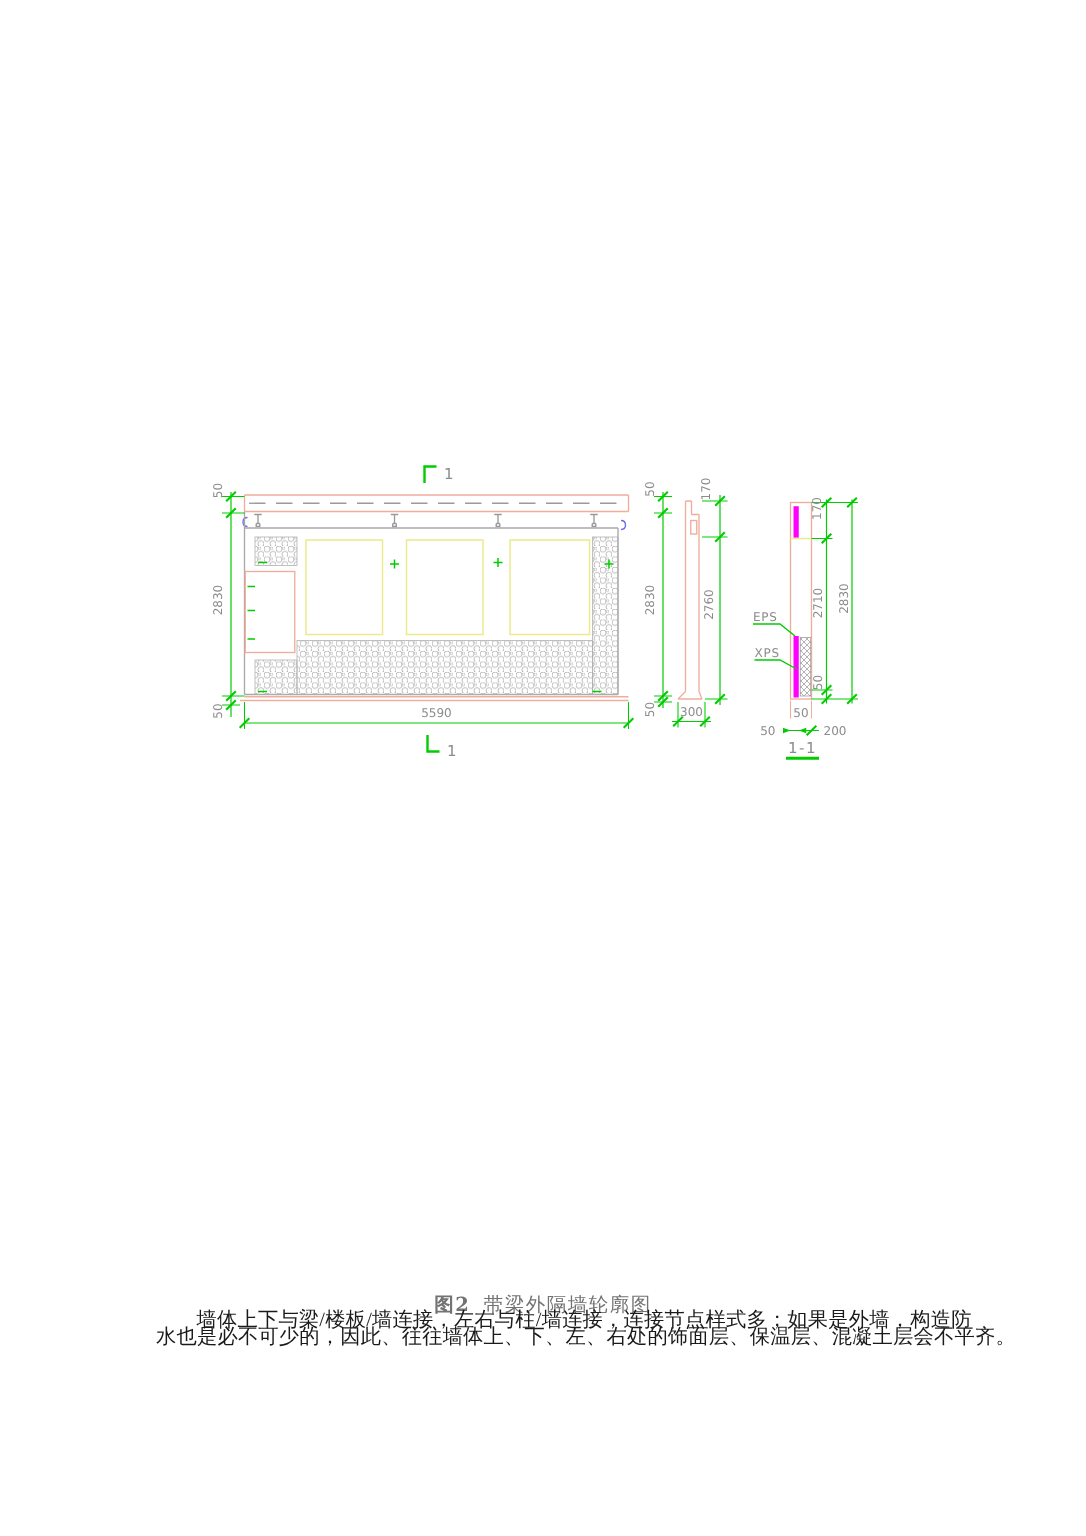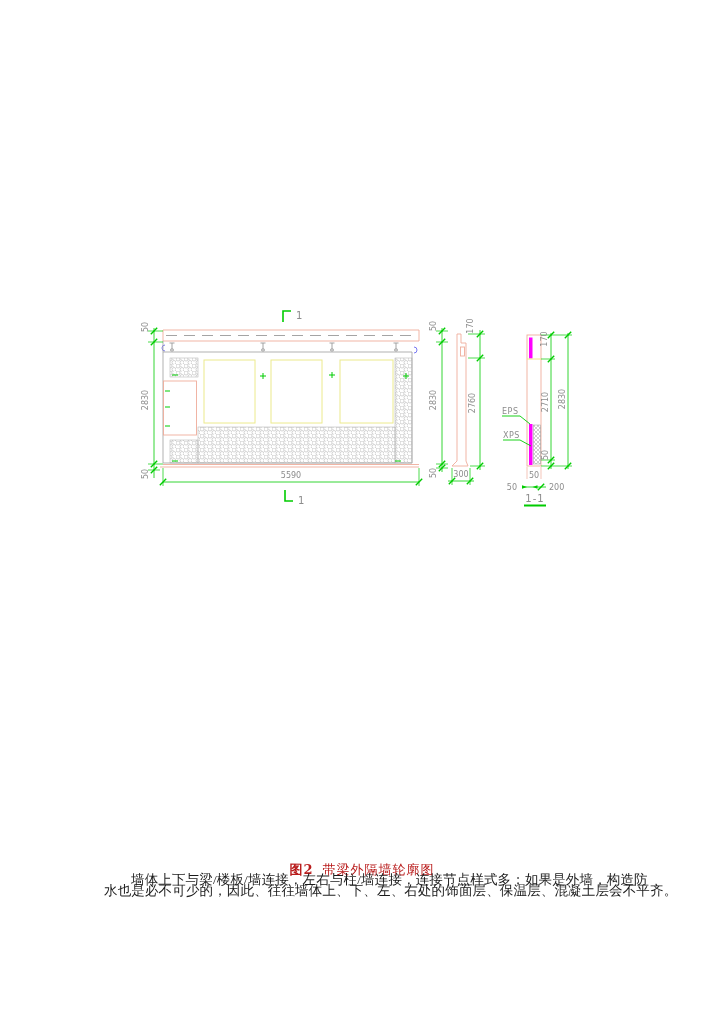--- a/index.html
+++ b/index.html
@@ -11,21 +11,21 @@
   svg text{
     font-family:"DejaVu Sans", sans-serif;
     fill:#8c8c8c;
   }
   .dimtxt{font-size:8px;}
   .marktxt{font-size:10px;}
   .lbltxt{font-size:8px;letter-spacing:0.5px;}
   .titletxt{font-size:10px;letter-spacing:1px;}
   #caption{
     position:absolute;left:0;top:861px;width:724px;
-    text-align:center;font-size:13px;color:#b91c1c;
+    text-align:center;font-size:13px;color:#737373;
     letter-spacing:1px;
   }
   #caption .tag{font-weight:bold;margin-right:9px;}
   .paraline{
     position:absolute;left:104px;width:560px;white-space:nowrap;
     font-size:13.5px;color:#1a1a1a;letter-spacing:0.15px;
   }
   #para1{top:871px;padding-left:2em;font-family:Liberation Serif, serif;}
   #para2{top:882px;}
 </style>

